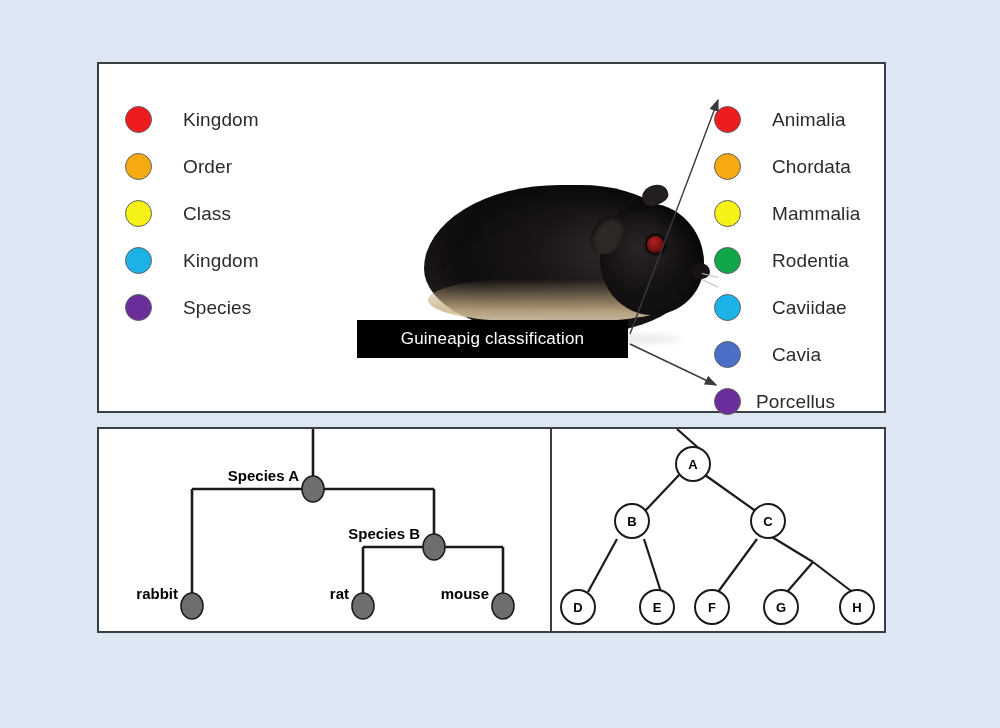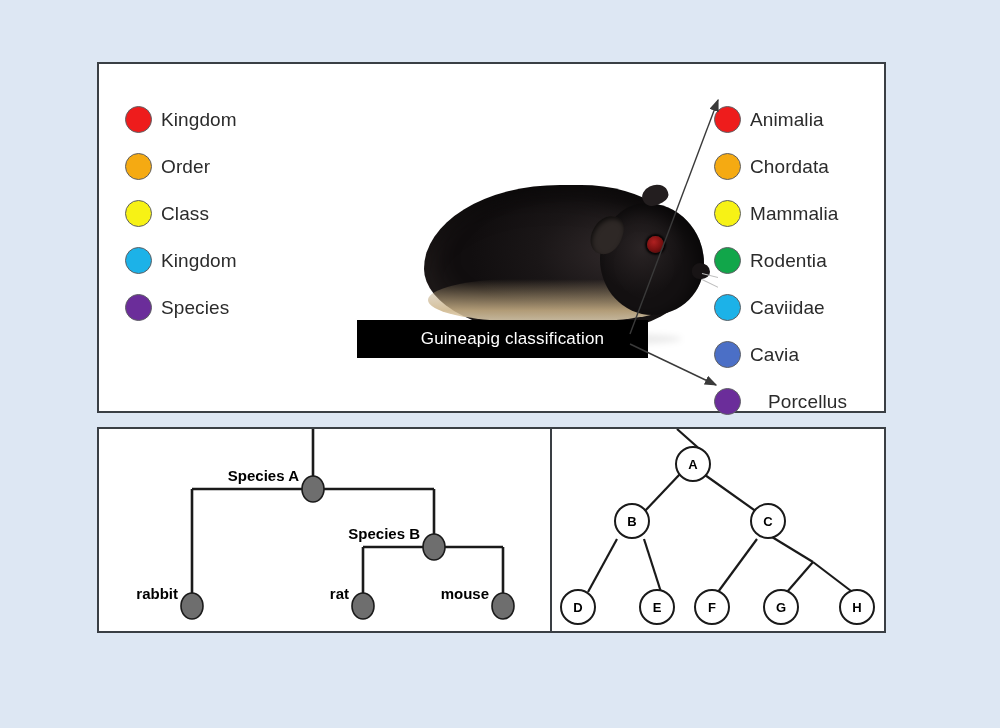--- a/index.html
+++ b/index.html
@@ -41,27 +41,27 @@
   }
   .dot {
     width: 27px;
     height: 27px;
     border-radius: 50%;
     border: 1.5px solid #5d5f63;
     box-sizing: border-box;
     flex: 0 0 auto;
   }
   .rank-label {
-    margin-left: 9px;
+    margin-left: 31px;
     font-size: 19px;
     color: #2b2b2b;
     white-space: nowrap;
     letter-spacing: 0.1px;
   }
-  .rank-label.indent { margin-left: 27px; }
+  .rank-label.indent { margin-left: 15px; }
 
   
   #guineapig-photo {
     position: absolute;
     left: 305px;
     top: 103px;
     width: 314px;
     height: 195px;
     background: #ffffff;
     overflow: hidden;
@@ -173,21 +173,20 @@
     top: 320px;
     width: 271px;
     height: 38px;
     background: #000000;
     color: #ffffff;
     display: flex;
     align-items: center;
     justify-content: center;
     font-size: 17px;
     letter-spacing: 0.2px;
-    padding-left: 20px;
   }
 
   
   #arrow-layer {
     position: absolute;
     left: 0;
     top: 0;
     width: 1000px;
     height: 728px;
     pointer-events: none;

